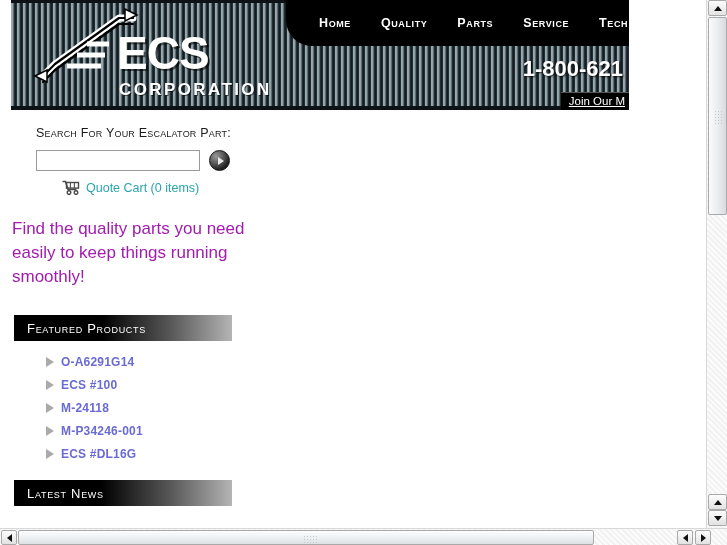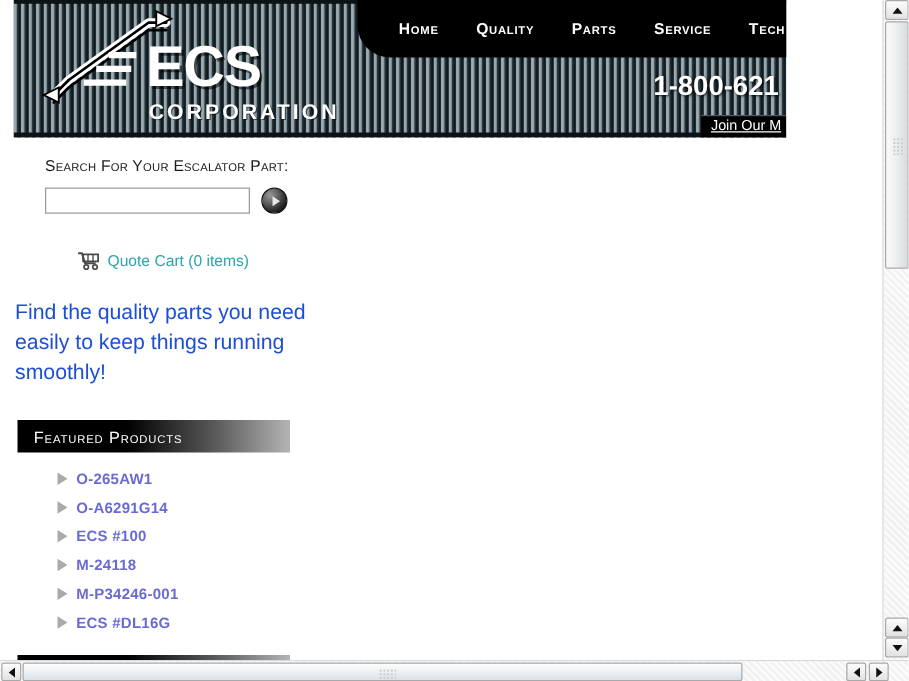--- a/index.html
+++ b/index.html
@@ -184,35 +184,35 @@
   }
   #search-go .tri {
     width: 0; height: 0;
     border-top: 4px solid transparent;
     border-bottom: 4px solid transparent;
     border-left: 6px solid #e8e8e8;
     margin-left: 2px;
   }
 
   #cart-row {
-    margin: 30px 0 0 62px;
+    margin: 9px 0 0 62px;
     display: flex;
     align-items: center;
     gap: 6px;
     cursor: pointer;
   }
   #cart-label {
     color: #2aa5ad;
     font-family: "Liberation Sans", sans-serif;
     font-size: 12.5px;
   }
 
   #tagline {
     margin: 22px 14px 0 12px;
-    color: #1d4ed8;
+    color: #a21caf;
     font-family: "Liberation Sans", sans-serif;
     font-size: 17px;
     line-height: 24px;
   }
 
   .panel-header {
     margin: 26px 0 0 14px;
     width: 218px;
     height: 26px;
     background: linear-gradient(to right, #000000 0%, #000000 40%, #585858 72%, #b4b4b4 100%);
@@ -434,24 +434,20 @@
           <circle cx="14" cy="12.6" r="1.8" fill="none" stroke="#4a4a4a" stroke-width="1.4"></circle>
         </svg>
         <span id="cart-label">Quote Cart (0 items)</span>
       </div>
 
       <div id="tagline">Find the quality parts you need easily to keep things running smoothly!</div>
 
       <div class="panel-header">Featured Products</div>
 
       <ul id="featured-list">
-        <li>
-          <span class="bullet"></span>
-          <span class="prodlink">O-265AW1</span>
-        </li>
         <li>
           <span class="bullet"></span>
           <span class="prodlink">O-A6291G14</span>
         </li>
         <li>
           <span class="bullet"></span>
           <span class="prodlink">ECS #100</span>
         </li>
         <li>
           <span class="bullet"></span>

